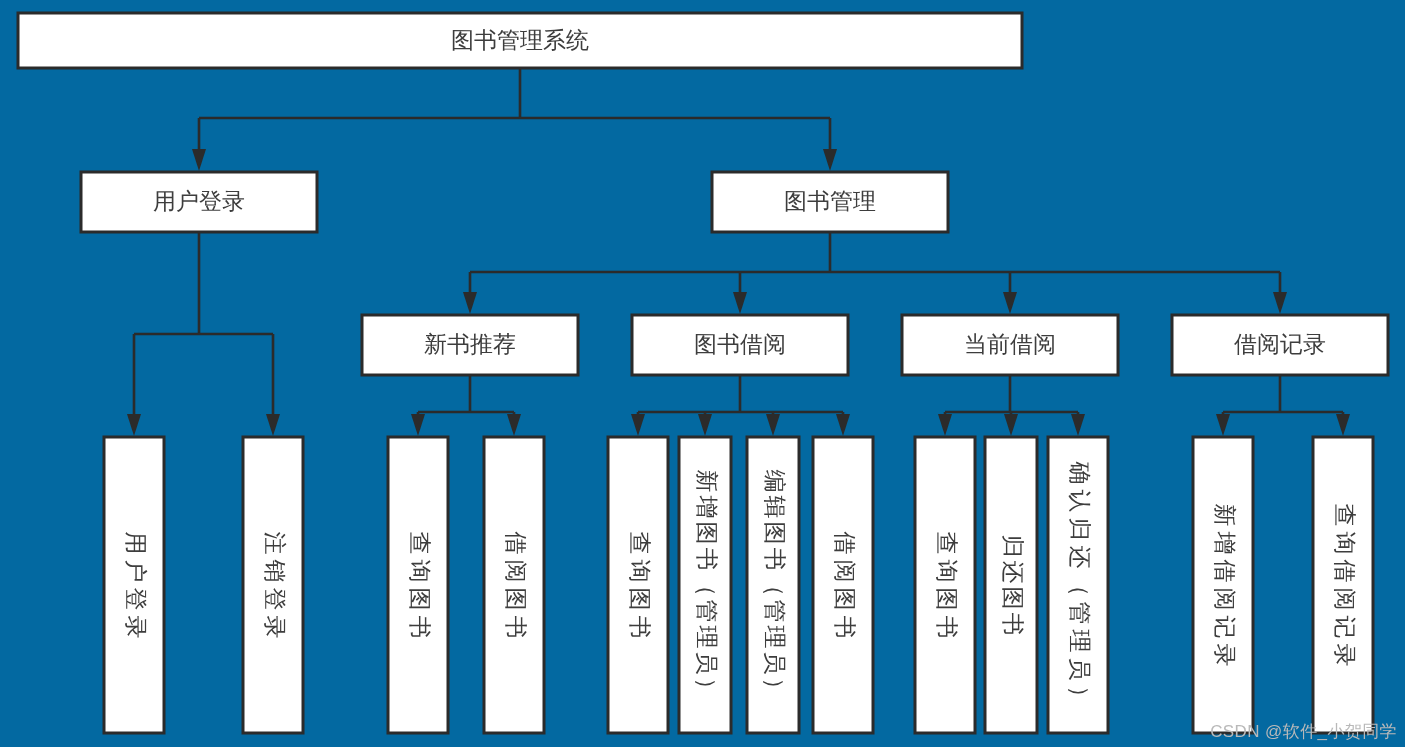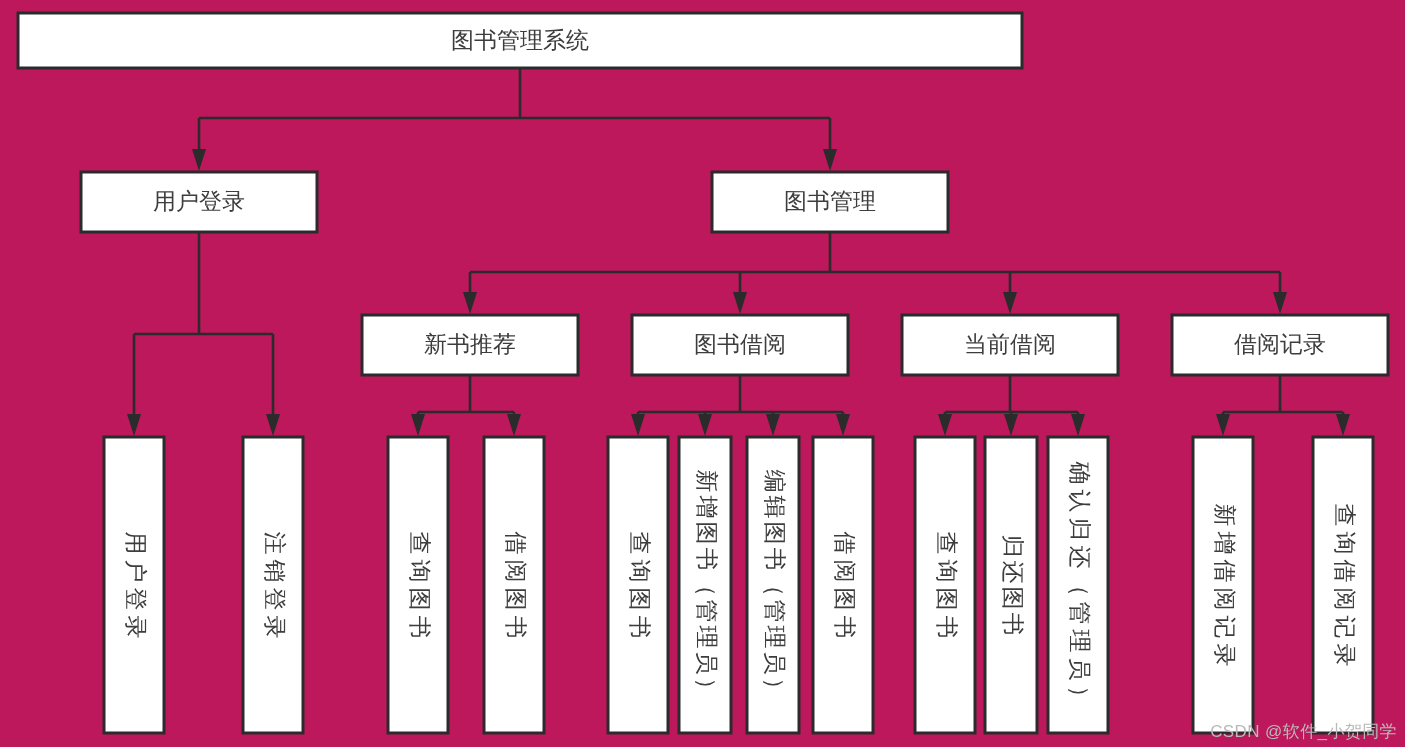--- a/index.html
+++ b/index.html
@@ -11,21 +11,21 @@
   body {
     width: 1405px;
     height: 747px;
     font-family: "Liberation Sans", "DejaVu Sans", sans-serif;
     overflow: hidden;
   }
   #diagram-root {
     position: relative;
     width: 1405px;
     height: 747px;
-    background: #be185d;
+    background: #0369a1;
   }
   svg.diagram-canvas {
     position: absolute;
     left: 0;
     top: 0;
     width: 1405px;
     height: 747px;
     display: block;
   }
   .node-box {

